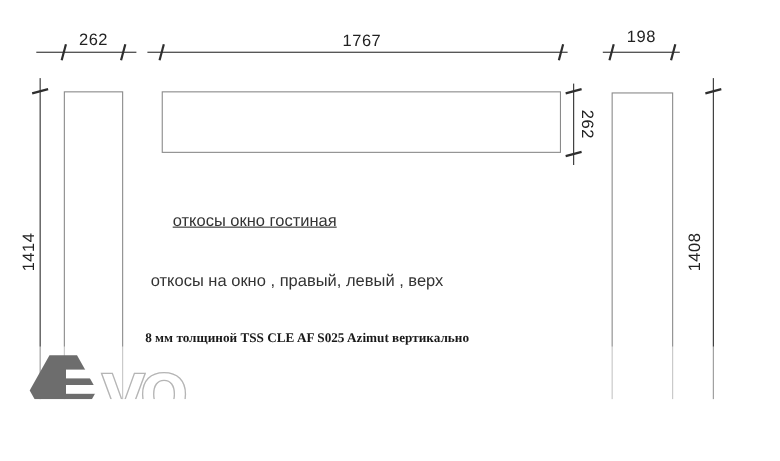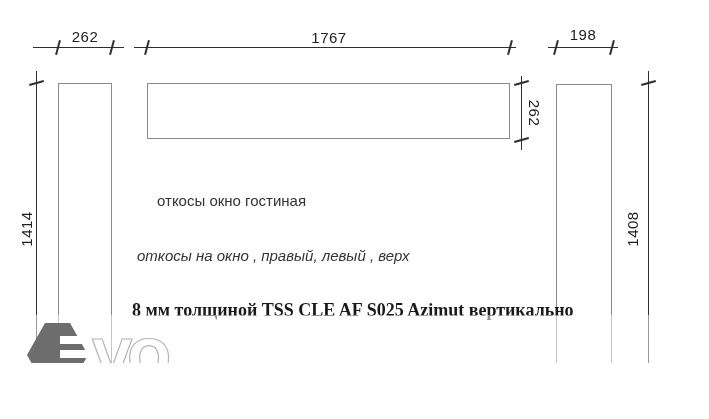--- a/index.html
+++ b/index.html
@@ -38,21 +38,21 @@
   
   .note {
     position: absolute;
     font-size: 15px;
     color: #333333;
     white-space: nowrap;
   }
   .note.serif {
     font-family: "Liberation Serif", serif;
     font-weight: 600;
-    font-size: 18px;
+    font-size: 12px;
     color: #1a1a1a;
   }
   
   .fadeband {
     position: absolute;
     left: 0; top: 315px;
     width: 709px; height: 62px;
     background: rgba(255,255,255,0.5);
     pointer-events: none;
   }
@@ -102,22 +102,22 @@
     <div class="dimlabel rot-cw" style="left:534px; top:113px;">262</div>
   </div>
 
   <div>
     <div class="dimline-v" style="left:648px; top:71px; height:321px;"></div>
     <div class="tick-h" style="left:641px; top:82px;"></div>
     <div class="tick-h" style="left:641px; top:382px;"></div>
     <div class="dimlabel rot-ccw" style="left:632px; top:229px;">1408</div>
   </div>
 
-  <div class="note" style="left:157px; top:192px;">откосы окно гостиная</div>
-  <div class="note" style="left:137px; top:247px;font-style:italic;">откосы на окно , правый, левый , верх</div>
+  <div class="note" style="left:157px; top:192px;text-decoration:underline;">откосы окно гостиная</div>
+  <div class="note" style="left:137px; top:247px;">откосы на окно , правый, левый , верх</div>
   <div class="note serif" style="left:132px; top:300px;">8 мм толщиной TSS CLE AF S025 Azimut вертикально</div>
 
   <div class="fadeband"></div>
 
   <div class="logo">
     <svg width="155" height="78" viewBox="0 0 155 78">
 
       <polygon points="2,37 20,5 45,5 63,37 45,69 20,69" fill="#6d6d6d"></polygon>
 
       <g>

